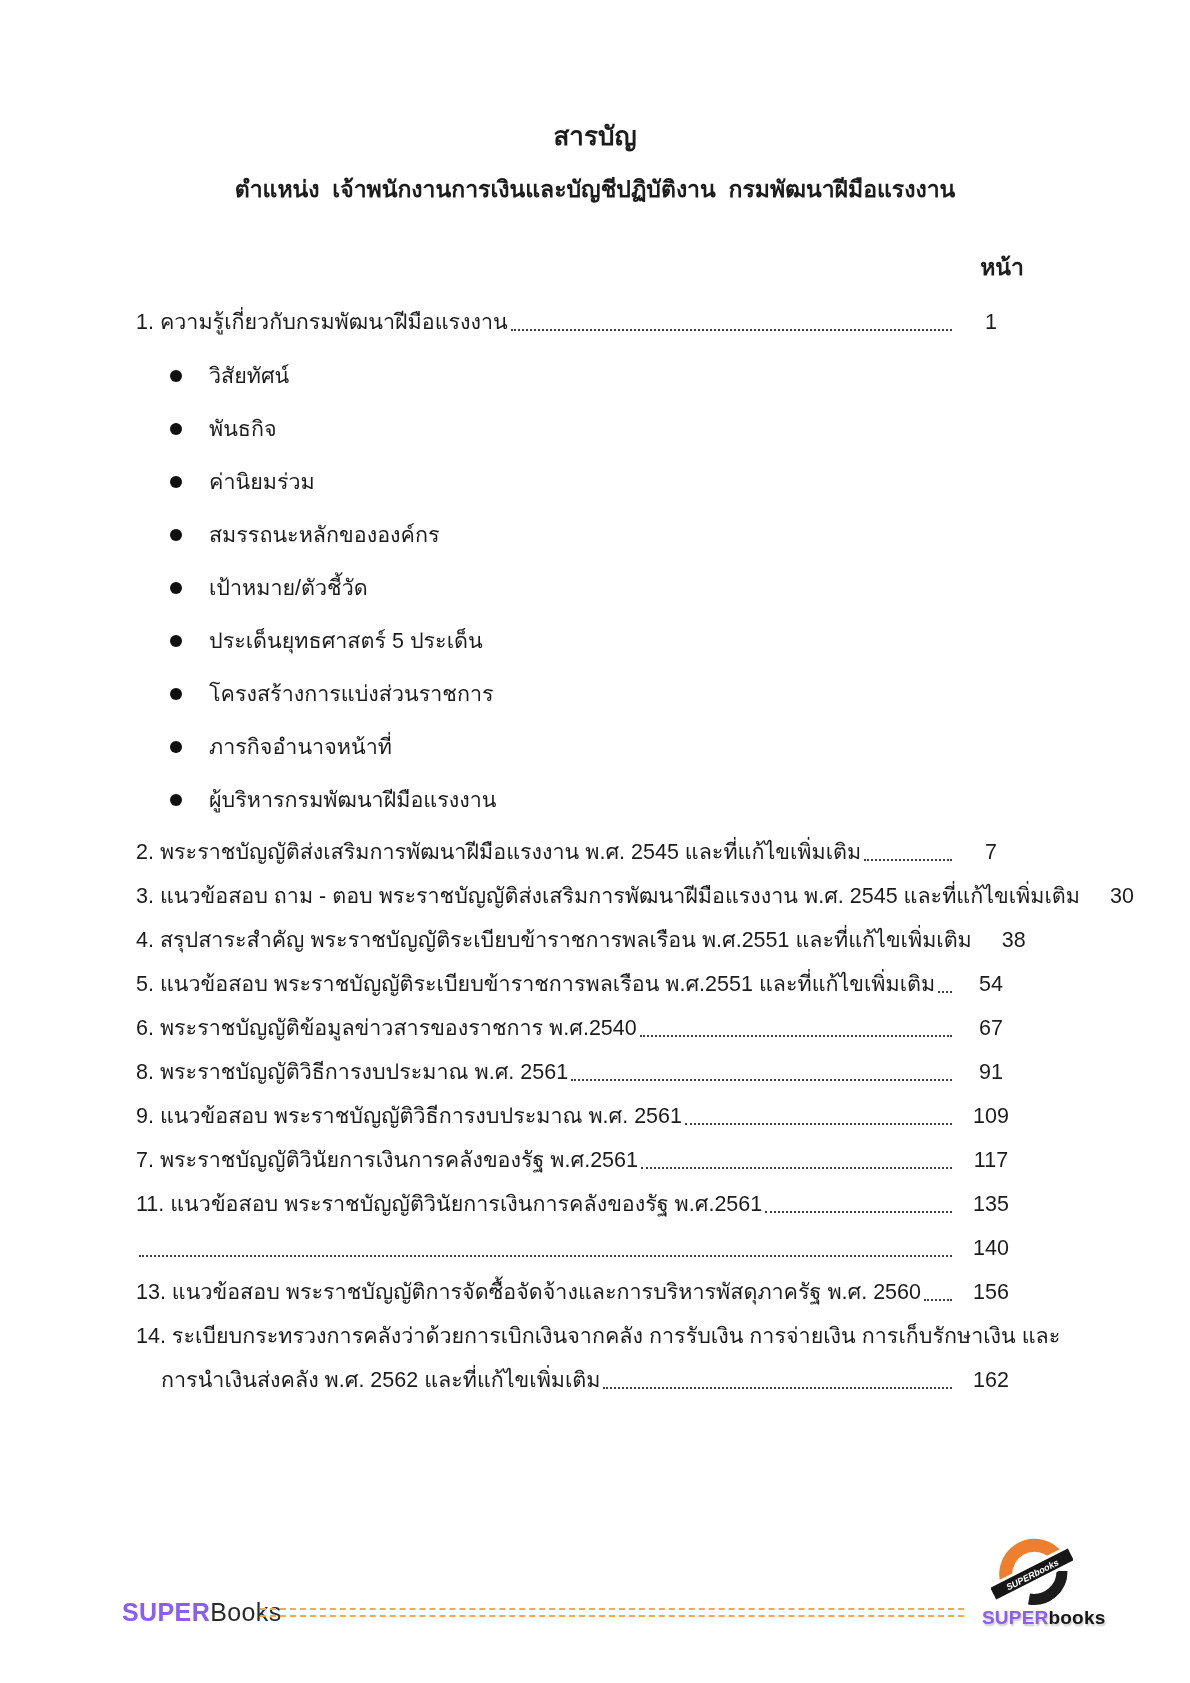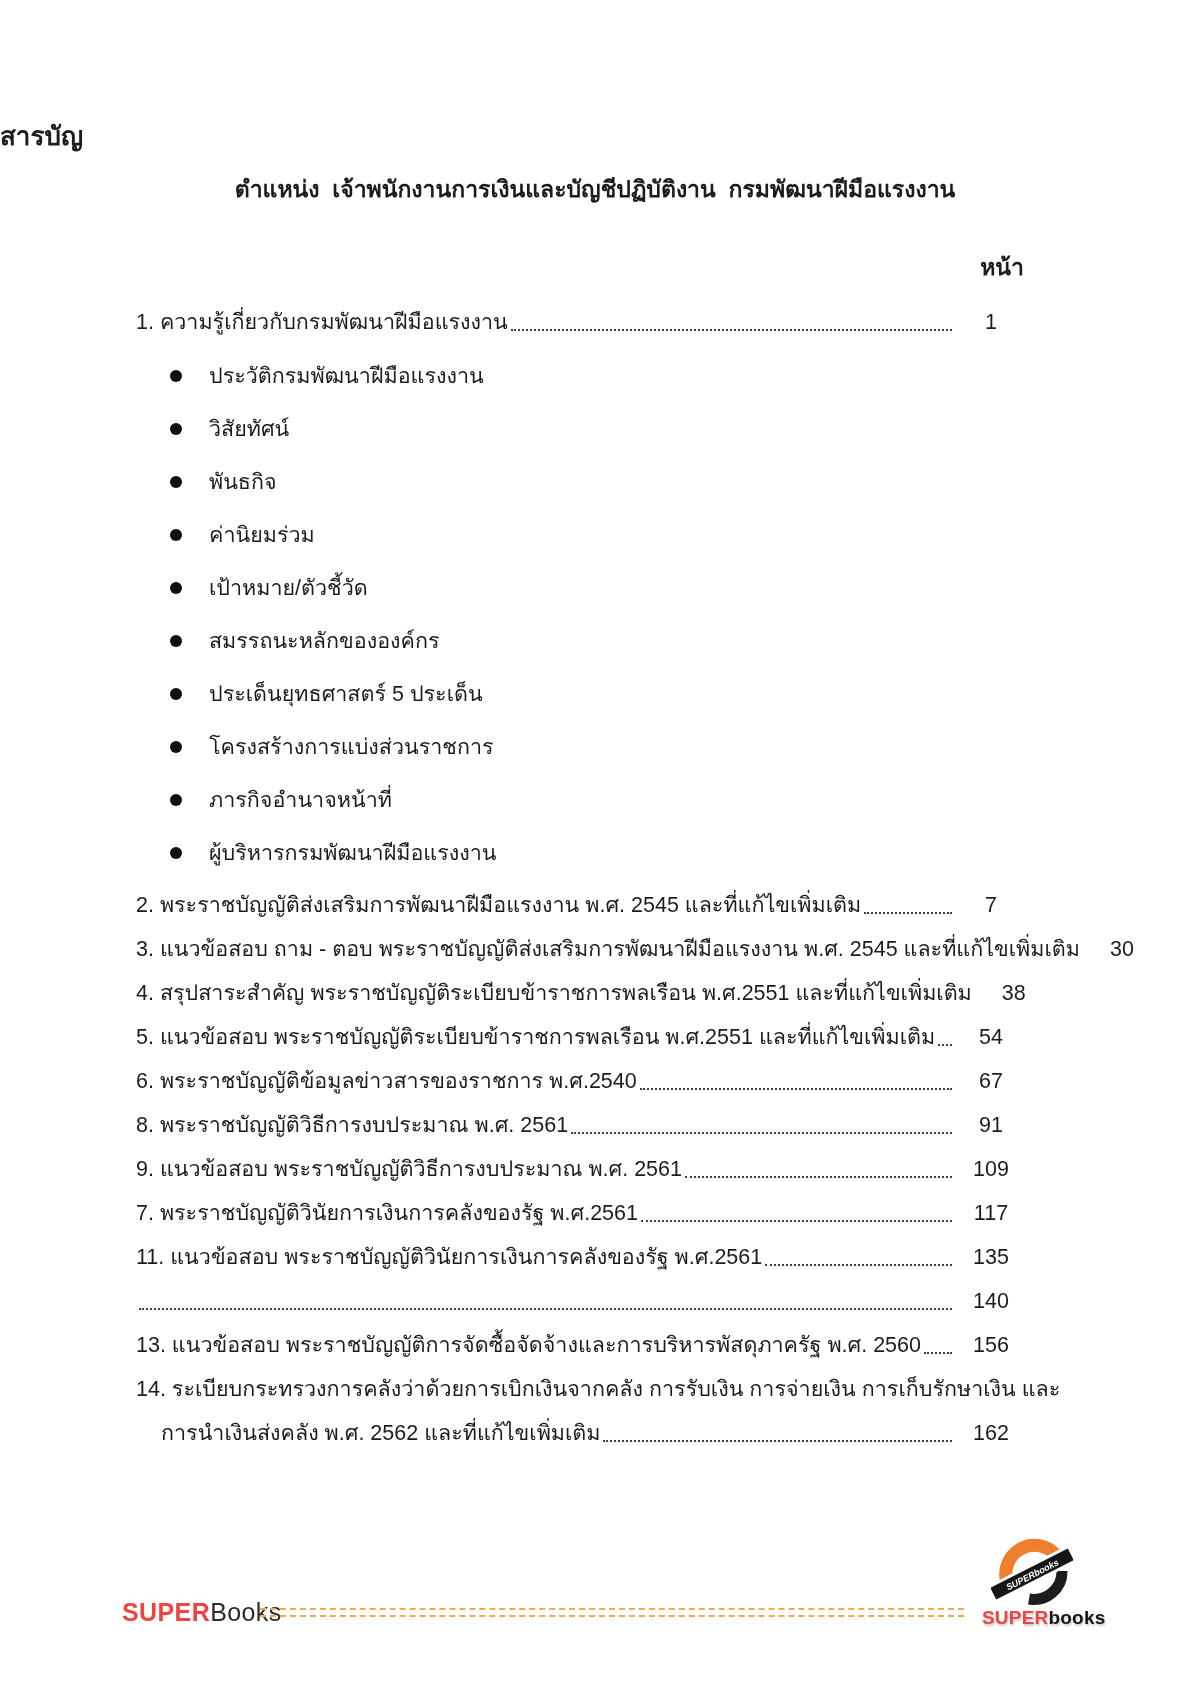--- a/index.html
+++ b/index.html
@@ -8,20 +8,21 @@
     position: relative;
     width: 1190px;
     height: 1683px;
     background: #ffffff;
     overflow: hidden;
     font-family: "Liberation Sans", "DejaVu Sans", sans-serif;
     color: #1c1c1c;
   }
   .headings { position: absolute; top: 118px; left: 0; width: 1190px; }
   .doc-title {
+    text-align: center;
     font-size: 26px;
     font-weight: 700;
     line-height: 36px;
   }
   .doc-subtitle {
     text-align: center;
     font-size: 23px;
     font-weight: 700;
     line-height: 34px;
     margin-top: 18px;
@@ -78,21 +79,21 @@
   
   .footer-brand {
     position: absolute;
     left: 122px;
     top: 1597px;
     font-size: 25px;
     line-height: 30px;
     letter-spacing: 0.4px;
     white-space: nowrap;
   }
-  .orange-txt { color: #ef4444; font-weight: 700; }
+  .orange-txt { color: #8b5cf6; font-weight: 700; }
   .dark-txt { color: #2b2b2b; font-weight: 500; }
   .dash-line {
     position: absolute;
     left: 260px;
     right: 226px;
     top: 1608px;
     height: 9px;
     border-top: 2px dashed #F2A951;
     border-bottom: 2px dashed #F2A951;
   }
@@ -132,41 +133,37 @@
 
       <div class="toc-row">
         <span class="t">1. ความรู้เกี่ยวกับกรมพัฒนาฝีมือแรงงาน</span>
         <span class="leader"></span>
         <span class="p">1</span>
       </div>
 
       <div class="bullets">
         <div class="bullet-row">
             <span class="bullet-dot"></span>
-            <span class="bt">ประวัติกรมพัฒนาฝีมือแรงงาน</span>
-          </div>
-        <div class="bullet-row">
-            <span class="bullet-dot"></span>
             <span class="bt">วิสัยทัศน์</span>
           </div>
         <div class="bullet-row">
             <span class="bullet-dot"></span>
             <span class="bt">พันธกิจ</span>
           </div>
         <div class="bullet-row">
             <span class="bullet-dot"></span>
             <span class="bt">ค่านิยมร่วม</span>
           </div>
         <div class="bullet-row">
             <span class="bullet-dot"></span>
+            <span class="bt">สมรรถนะหลักขององค์กร</span>
+          </div>
+        <div class="bullet-row">
+            <span class="bullet-dot"></span>
             <span class="bt">เป้าหมาย/ตัวชี้วัด</span>
-          </div>
-        <div class="bullet-row">
-            <span class="bullet-dot"></span>
-            <span class="bt">สมรรถนะหลักขององค์กร</span>
           </div>
         <div class="bullet-row">
             <span class="bullet-dot"></span>
             <span class="bt">ประเด็นยุทธศาสตร์ 5 ประเด็น</span>
           </div>
         <div class="bullet-row">
             <span class="bullet-dot"></span>
             <span class="bt">โครงสร้างการแบ่งส่วนราชการ</span>
           </div>
         <div class="bullet-row">

